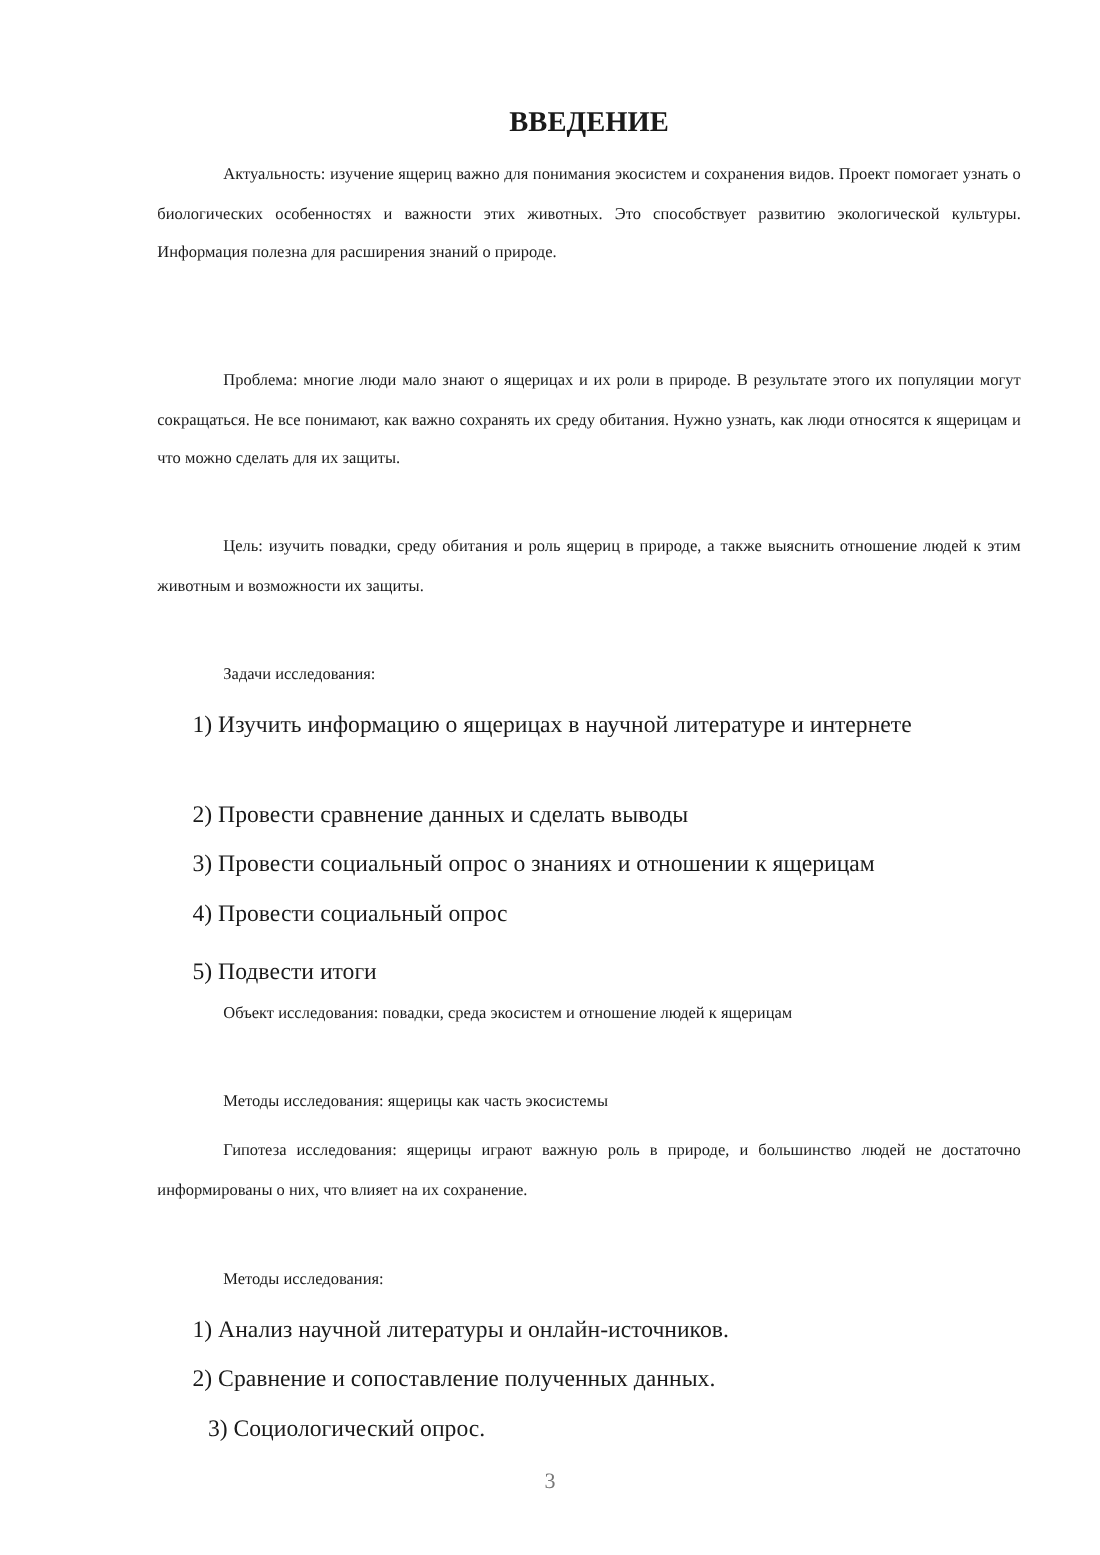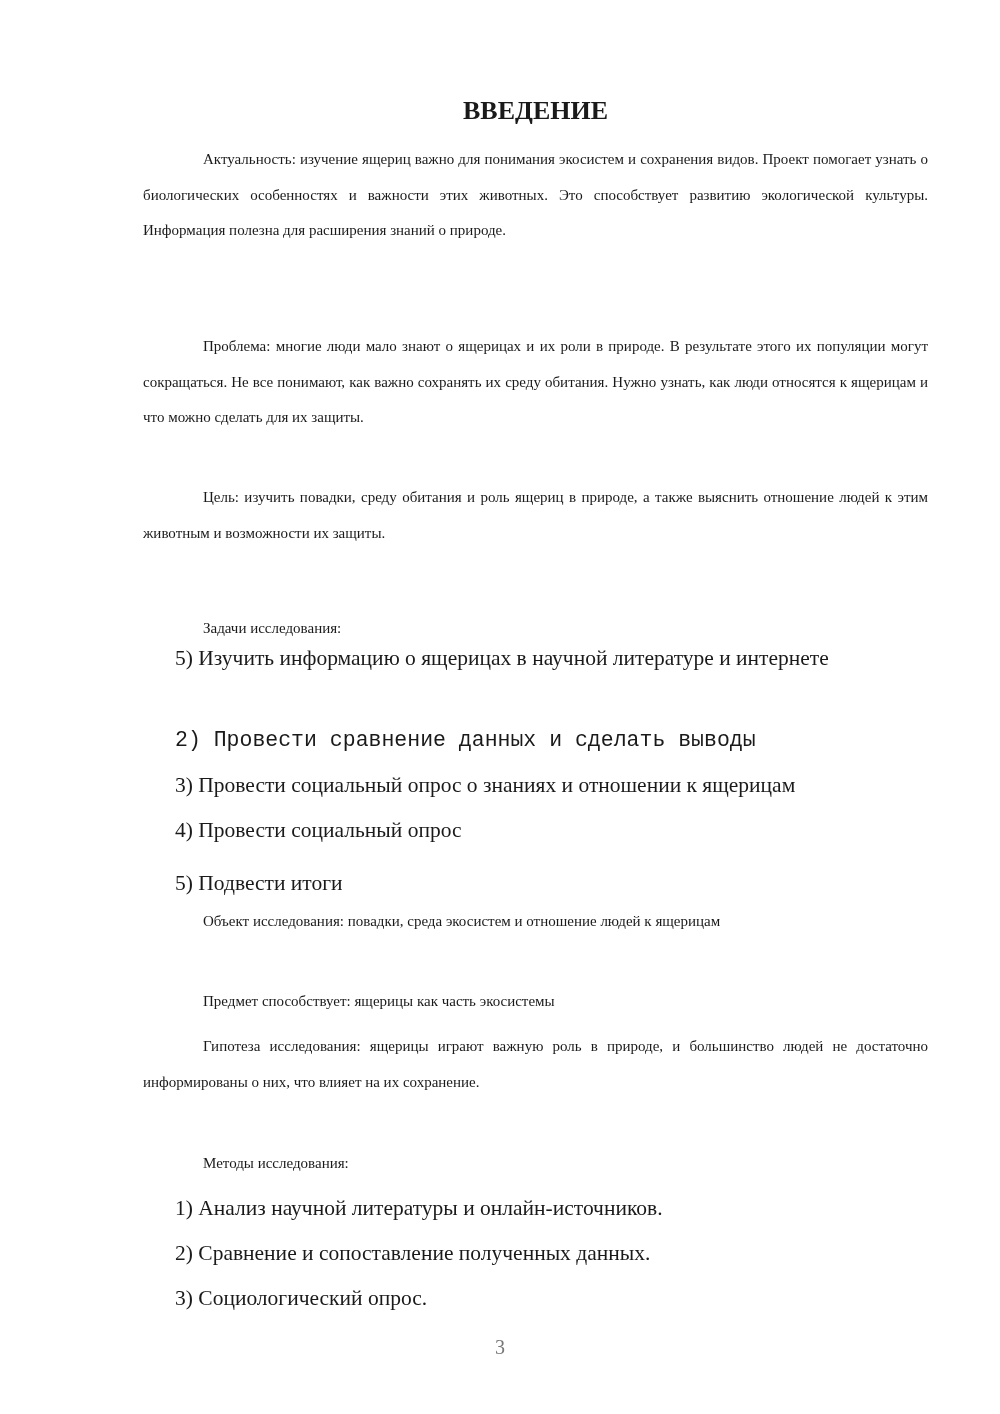--- a/index.html
+++ b/index.html
@@ -22,34 +22,34 @@
 
 <div class="page">
   <div class="title">ВВЕДЕНИЕ</div>
 
   <div class="para indent" style="top:142px;">Актуальность: изучение ящериц важно для понимания экосистем и сохранения видов. Проект помогает узнать о биологических особенностях и важности этих животных. Это способствует развитию экологической культуры. Информация полезна для расширения знаний о природе.</div>
 
   <div class="para indent" style="top:329px;">Проблема: многие люди мало знают о ящерицах и их роли в природе. В результате этого их популяции могут сокращаться. Не все понимают, как важно сохранять их среду обитания. Нужно узнать, как люди относятся к ящерицам и что можно сделать для их защиты.</div>
 
   <div class="para indent" style="top:480px;">Цель: изучить повадки, среду обитания и роль ящериц в природе, а также выяснить отношение людей к этим животным и возможности их защиты.</div>
 
-  <div class="para indent" style="top:596px;margin-top:15px;">Задачи исследования:</div>
+  <div class="para indent" style="top:596px;">Задачи исследования:</div>
 
-  <div class="li-wrap" style="top:641px;">5) Изучить информацию о ящерицах в научной литературе и интернете</div>
-  <div class="li" style="top:723px;font-family:Liberation Mono, monospace;">2) Провести сравнение данных и сделать выводы</div>
+  <div class="li-wrap" style="top:641px;">1) Изучить информацию о ящерицах в научной литературе и интернете</div>
+  <div class="li" style="top:723px;">2) Провести сравнение данных и сделать выводы</div>
   <div class="li" style="top:768px;">3) Провести социальный опрос о знаниях и отношении к ящерицам</div>
   <div class="li" style="top:813px;">4) Провести социальный опрос</div>
   <div class="li" style="top:866px;">5) Подвести итоги</div>
 
   <div class="para indent" style="top:904px;">Объект исследования: повадки, среда экосистем и отношение людей к ящерицам</div>
 
-  <div class="para indent" style="top:984px;">Предмет способствует: ящерицы как часть экосистемы</div>
+  <div class="para indent" style="top:984px;">Методы исследования: ящерицы как часть экосистемы</div>
 
   <div class="para indent" style="top:1029px;">Гипотеза исследования: ящерицы играют важную роль в природе, и большинство людей не достаточно информированы о них, что влияет на их сохранение.</div>
 
   <div class="para indent" style="top:1146px;">Методы исследования:</div>
 
   <div class="li" style="top:1191px;">1) Анализ научной литературы и онлайн-источников.</div>
   <div class="li" style="top:1236px;">2) Сравнение и сопоставление полученных данных.</div>
-  <div class="li" style="top:1281px;">3) Социологический опрос.</div>
+  <div class="li" style="top:1281px;margin-left:14px;">3) Социологический опрос.</div>
 </div>
 
 <div class="pagenum">3</div>
 
 </body></html>

